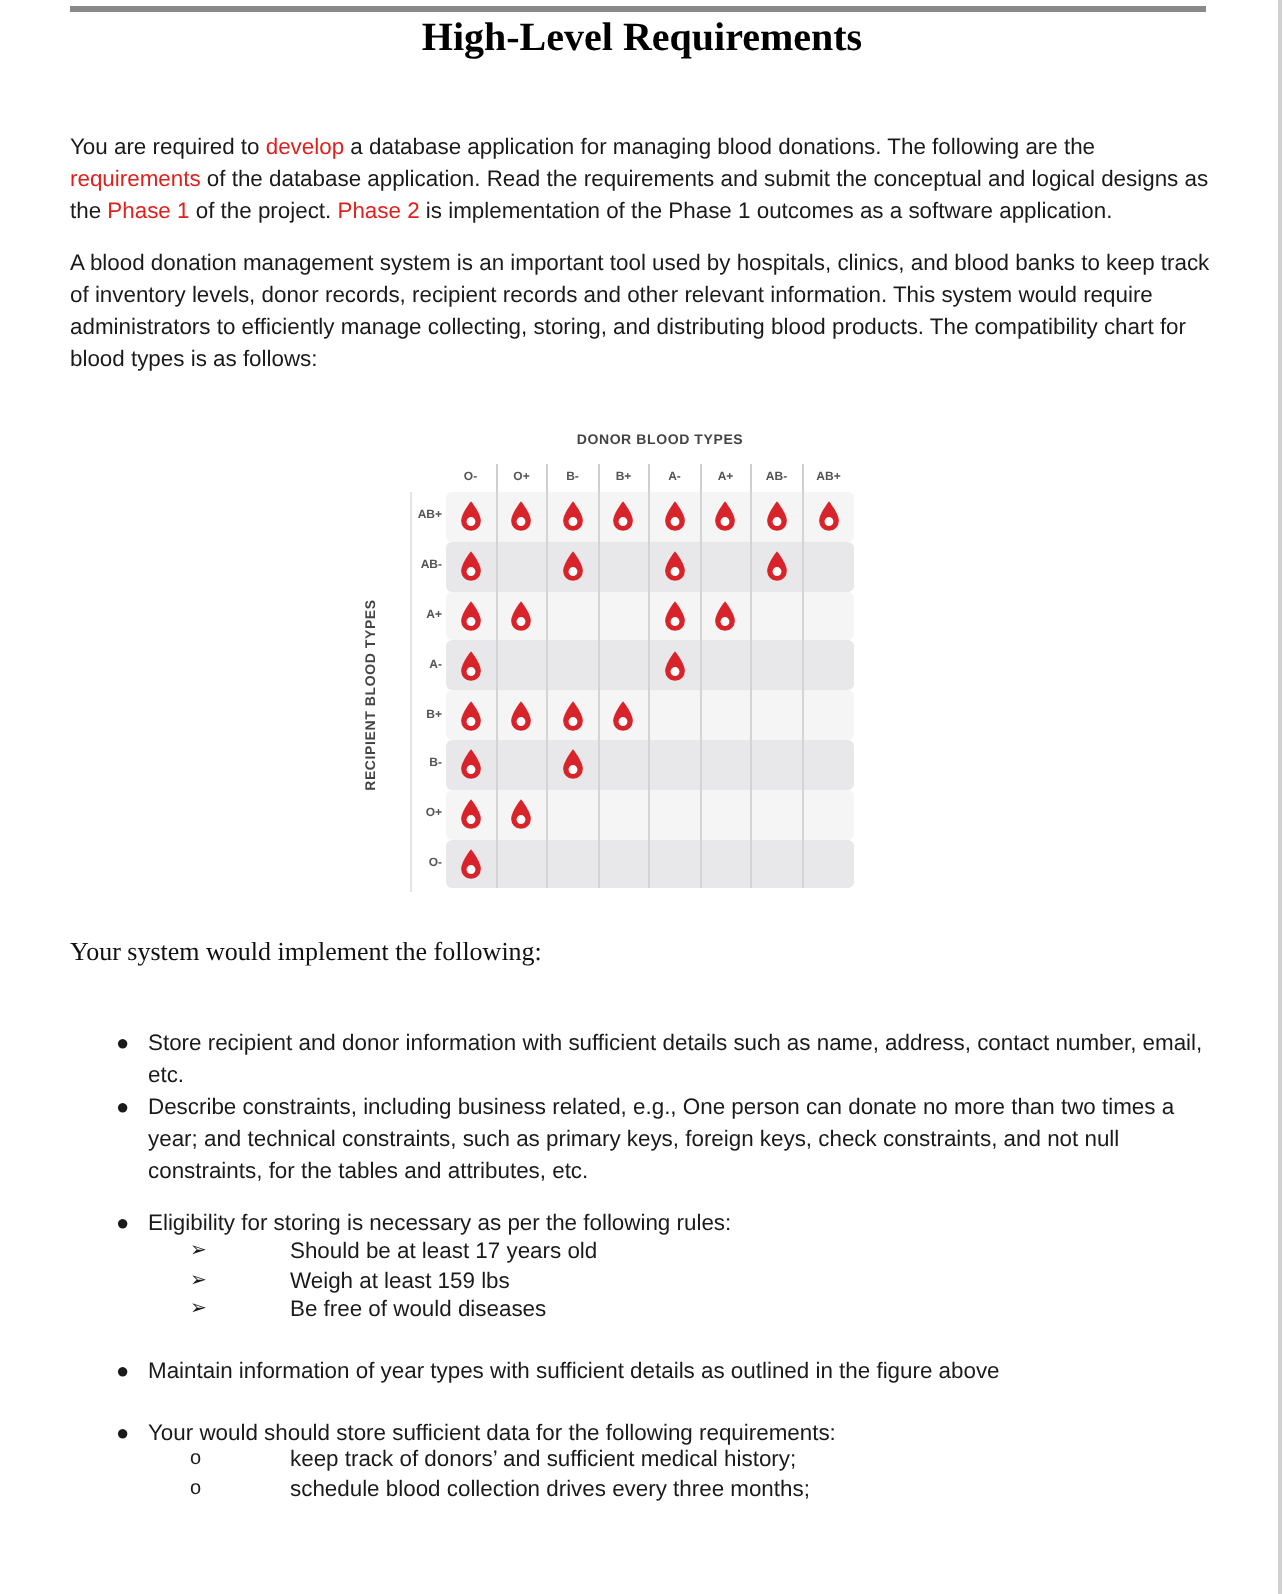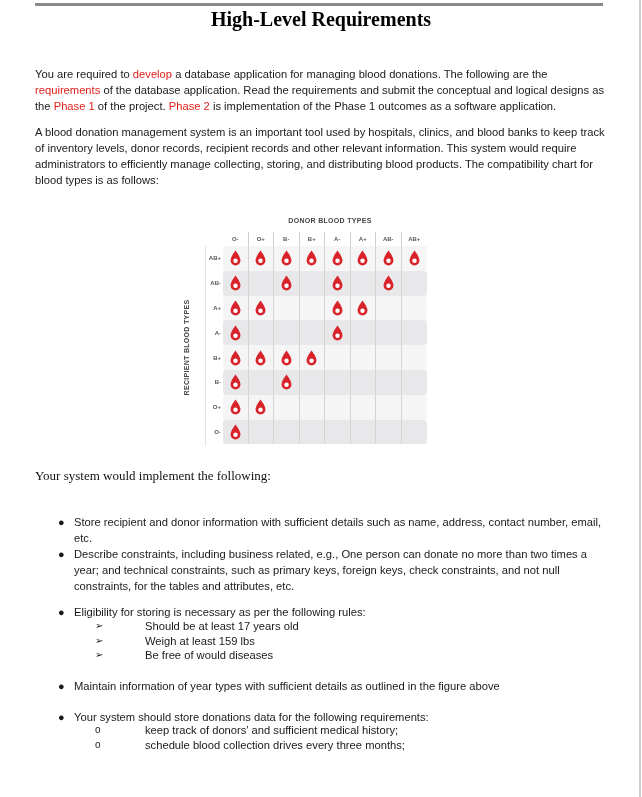--- a/index.html
+++ b/index.html
@@ -370,21 +370,21 @@
     <div class="sub" style="top: 648px;">
       <span class="mark">➢</span>
       <span class="text">Be free of would diseases</span>
     </div>
     <div class="bullet" style="top: 678px;">
       <span class="dot">●</span>
       <span class="text">Maintain information of year types with sufficient details as outlined in the figure above</span>
     </div>
     <div class="bullet" style="top: 709px;">
       <span class="dot">●</span>
-      <span class="text">Your system should store donations data for the following requirements:</span>
+      <span class="text">Your would should store sufficient data for the following requirements:</span>
     </div>
     <div class="sub" style="top: 723px;">
       <span class="mark">o</span>
       <span class="text">keep track of donors’ and sufficient medical history;</span>
     </div>
     <div class="sub" style="top: 737.5px;">
       <span class="mark">o</span>
       <span class="text">schedule blood collection drives every three months;</span>
     </div>
   </div>

